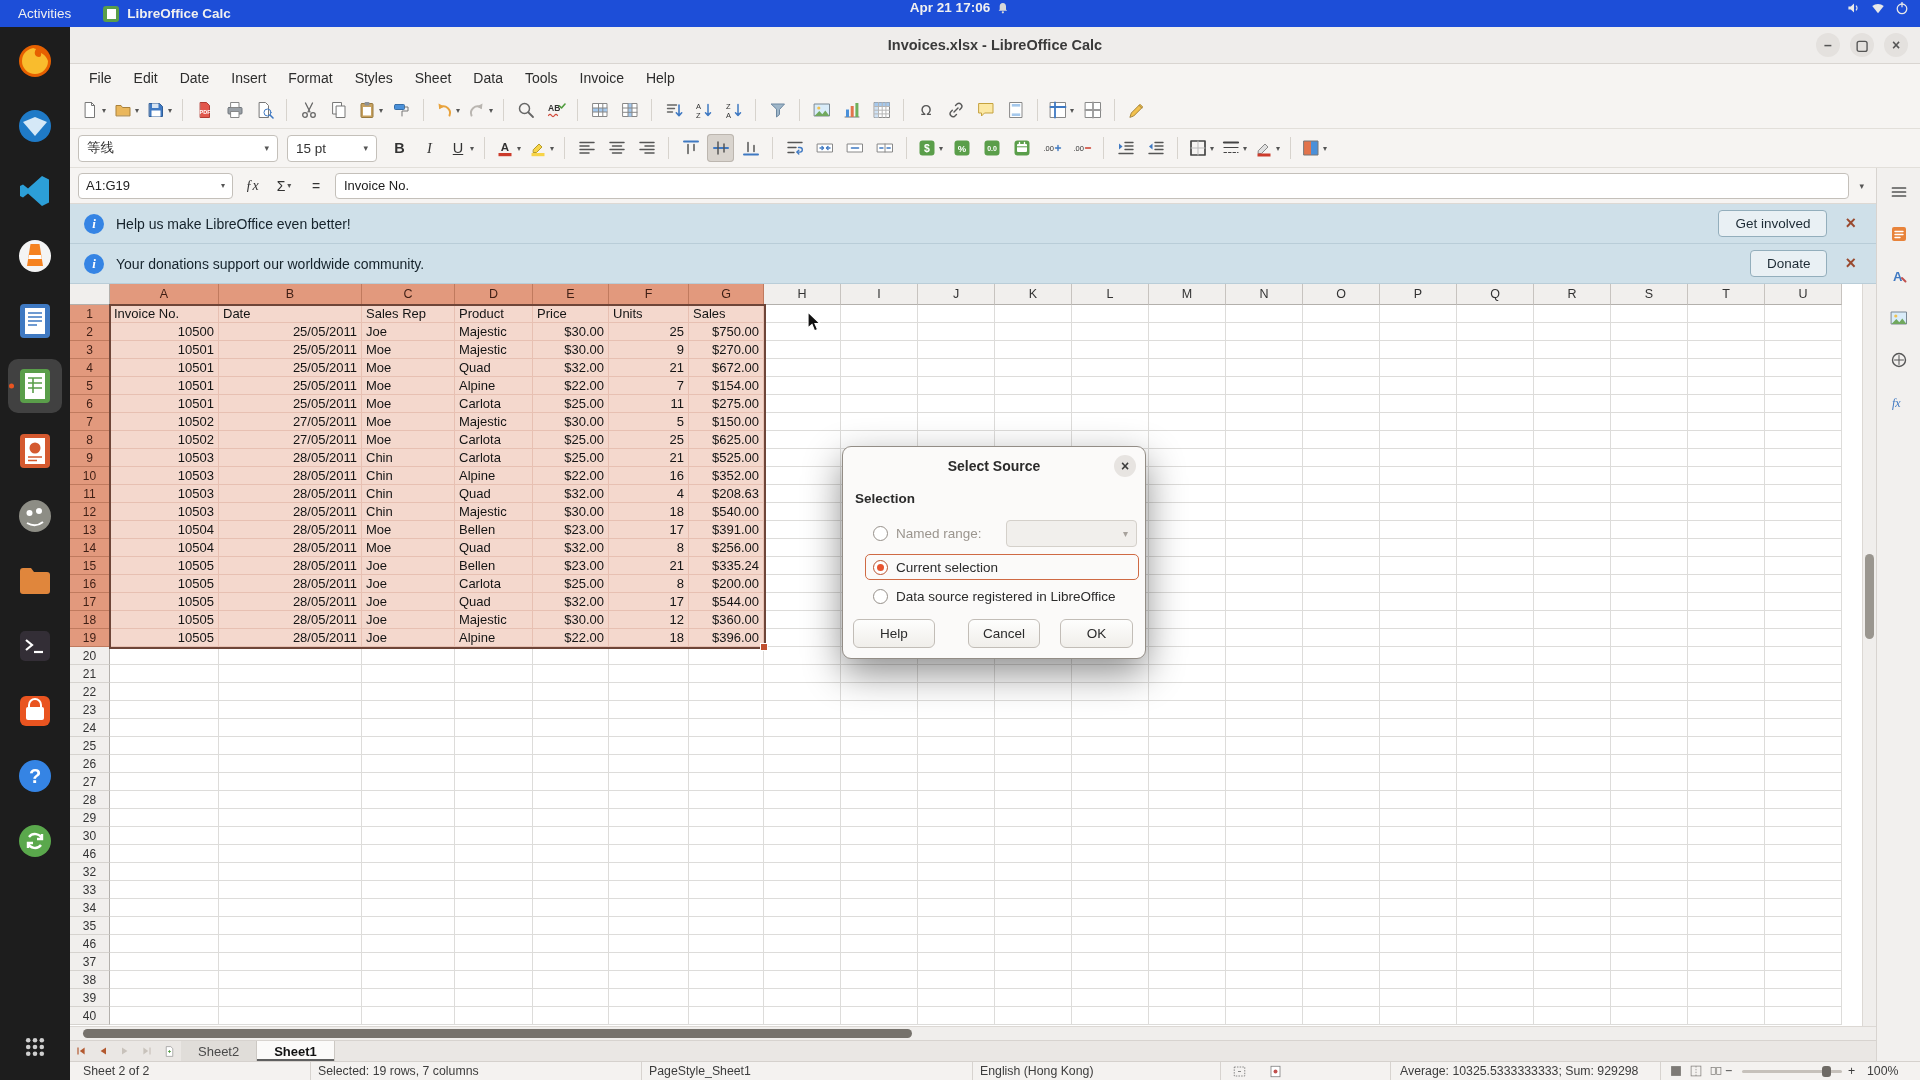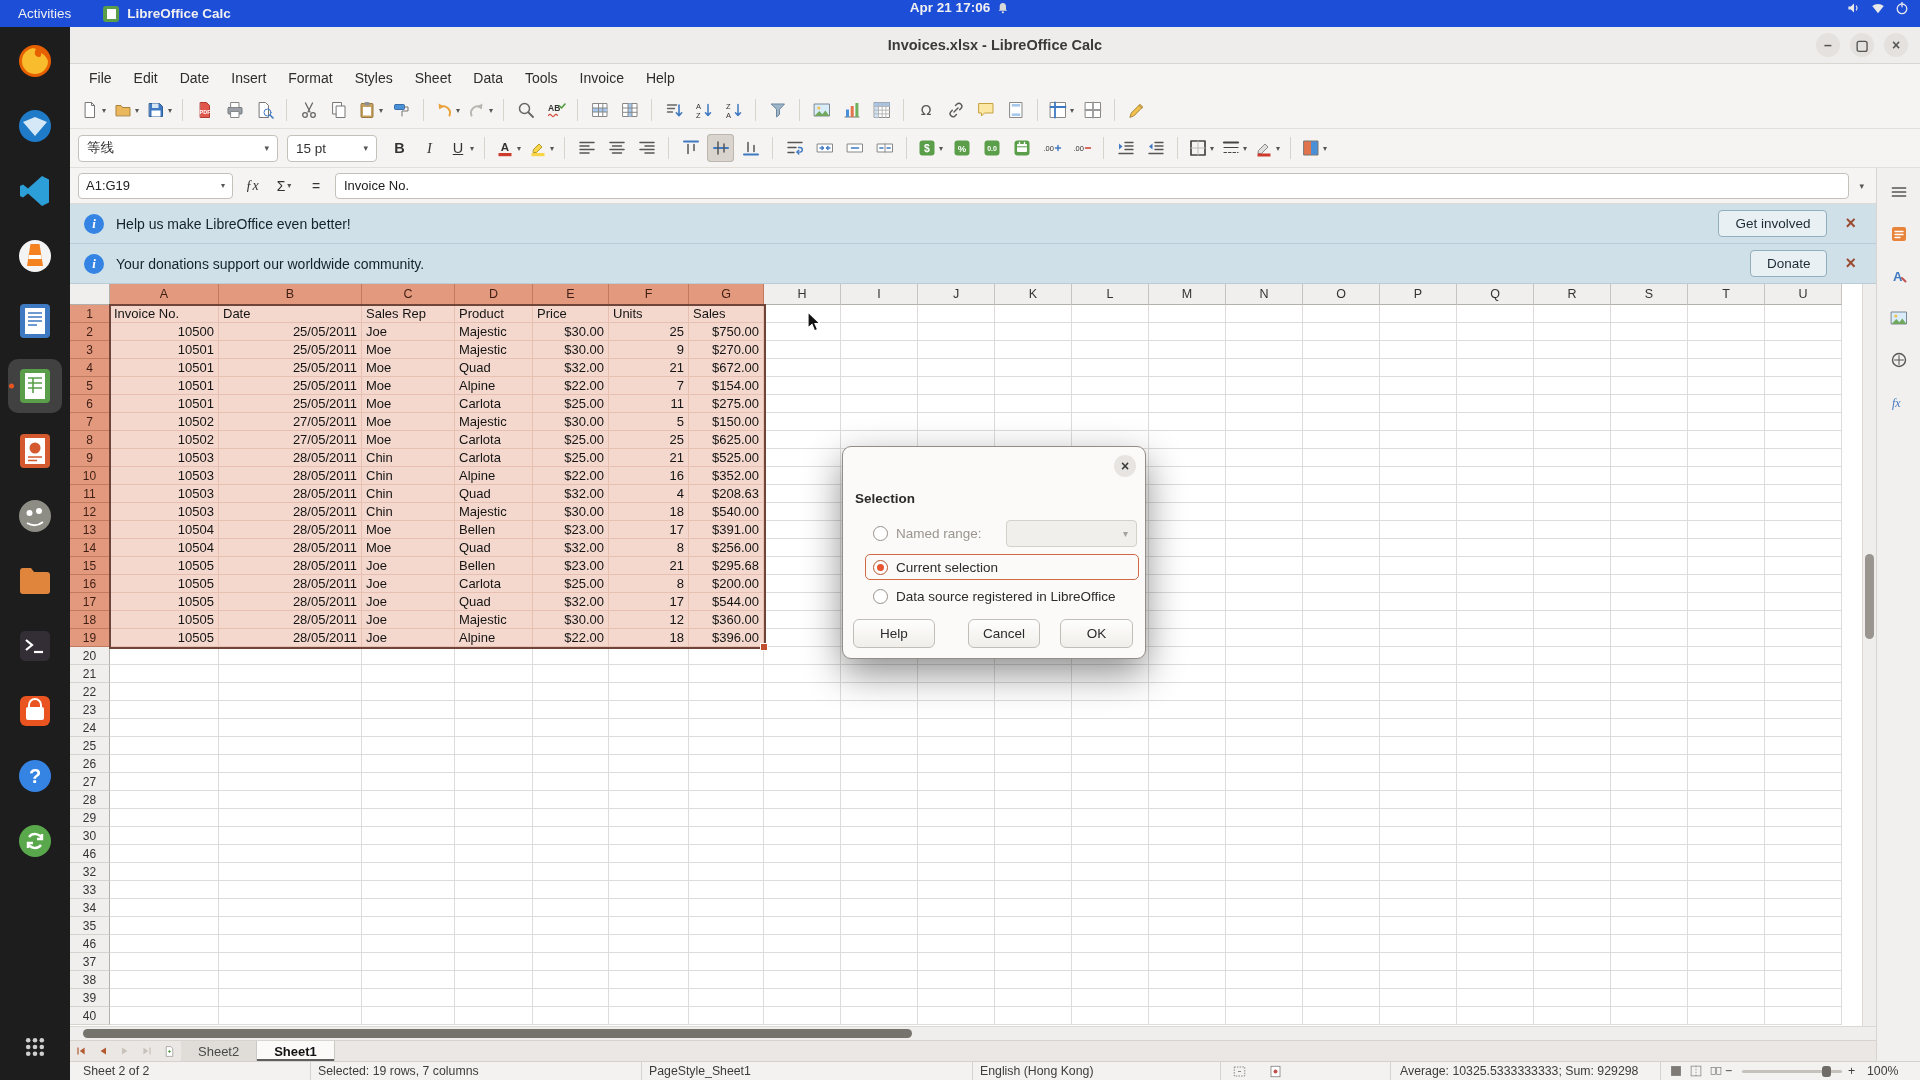--- a/index.html
+++ b/index.html
@@ -1166,21 +1166,21 @@
               <div class="cell" style="width: 77px;"></div>
             </div>
             <div class="gridrow">
               <div class="rh sel">15</div>
               <div class="cell sel num" style="width: 109px;">10505</div>
               <div class="cell sel num" style="width: 143px;">28/05/2011</div>
               <div class="cell sel" style="width: 93px;">Joe</div>
               <div class="cell sel" style="width: 78px;">Bellen</div>
               <div class="cell sel num" style="width: 76px;">$23.00</div>
               <div class="cell sel num" style="width: 80px;">21</div>
-              <div class="cell sel num" style="width: 75px;">$295.68</div>
+              <div class="cell sel num" style="width: 75px;">$335.24</div>
               <div class="cell" style="width: 77px;"></div>
               <div class="cell" style="width: 77px;"></div>
               <div class="cell" style="width: 77px;"></div>
               <div class="cell" style="width: 77px;"></div>
               <div class="cell" style="width: 77px;"></div>
               <div class="cell" style="width: 77px;"></div>
               <div class="cell" style="width: 77px;"></div>
               <div class="cell" style="width: 77px;"></div>
               <div class="cell" style="width: 77px;"></div>
               <div class="cell" style="width: 77px;"></div>
@@ -1922,20 +1922,21 @@
     <span class="sbdiv" style="left:240px"></span>
       <span class="sbdiv" style="left:571px"></span>
     <span class="sbdiv" style="left:902px"></span>
       <span class="sbdiv" style="left:1150px"></span>
     <span class="sbdiv" style="left:1320px"></span>
       <span class="sbdiv" style="left:1590px"></span>
   </div>
 </div>
 
 <div class="dialog">
+  <div class="dlg-title">Select Source</div>
   <span class="dlg-close">×</span>
   <div class="dlg-section">Selection</div>
 
   <div class="dlg-row" style="top:72px;height:28px">
     <span class="radio"></span>
     <span class="dis">Named range:</span>
     <span class="dlg-drop">▾</span>
   </div>
 
   <div class="focusring" style="top:107px"></div>

